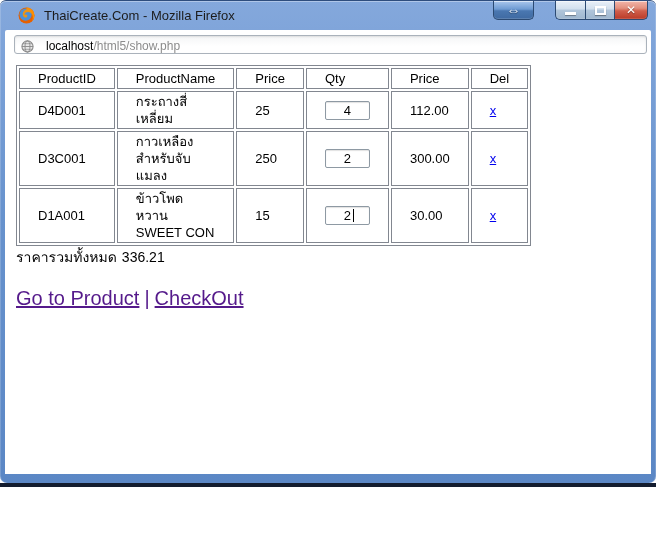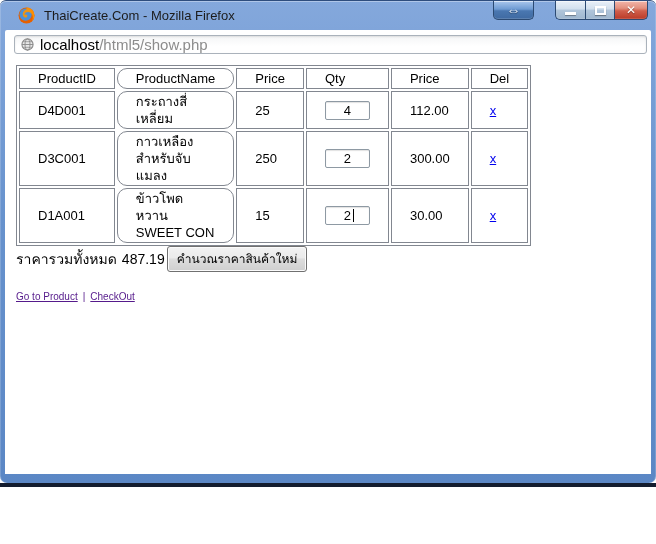--- a/index.html
+++ b/index.html
@@ -63,42 +63,42 @@
     height:28px; background:#fff;
     display:flex; align-items:center;
     padding:0 4px 0 9px;
     border-radius:2px 2px 0 0;
   }
   .urlbar {
     flex:1; height:19px;
     border:1px solid #aab2bb; border-radius:3px;
     background:linear-gradient(180deg,#f4f5f6 0%,#ffffff 60%);
     box-shadow:inset 0 1px 2px rgba(0,0,0,.10);
-    display:flex; align-items:center; gap:6px;
-    padding:0 6px; font-size:15px;
+    display:flex; align-items:flex-end; gap:12px;
+    padding:0 6px; font-size:12px;
   }
   .globe-icon { width:13px; height:13px; flex:0 0 auto; }
   .url-domain { color:#000; }
   .url-path { color:#8c8c8c; }
 
   
   .content { flex:1; background:#fff; padding:7px 6px 0 11px; overflow:hidden; }
 
   table.cart {
     border-collapse:separate; border-spacing:2px;
     border:1px solid #828790; background:#fff;
   }
   table.cart th, table.cart td {
     border:1px solid #828790;
     font-size:13px; font-weight:normal; text-align:left;
     padding:1px 18px; vertical-align:middle; line-height:17px;
     background:#fff;
   }
   .col-id    { width:64px; }
-  .col-name  { width:79px;border-radius:10px; }
+  .col-name  { width:79px; }
   .col-price { width:37px;margin-left:32px; }
   .col-qty   { width:54px; }
   .col-total { width:47px; }
   .col-del   { width:22px; }
   td.cell-name { white-space:pre-line; }
   td.cell-qty { text-align:center; }
 
   .qty-wrap { position:relative; display:inline-block; vertical-align:middle; }
   input.qty {
     width:45px; height:19px;
@@ -116,21 +116,21 @@
   button.recalc {
     margin-left:2px;
     font-family:inherit; font-size:12px; color:#000;
     padding:2px 9px 3px 9px;
     border:1px solid #707070; border-radius:3px;
     background:linear-gradient(180deg,#f2f2f2 0%,#ebebeb 45%,#dddddd 50%,#cfcfcf 100%);
     box-shadow:inset 0 0 0 1px #fbfbfb;
     cursor:default;
   }
 
-  .page-links { margin-top:19px; font-size:10px; }
+  .page-links { margin-top:19px; font-size:20px; }
   .page-links a { color:#551A8B; text-decoration:underline; }
   .page-links .sep { color:#551A8B; margin:0 5px; }
 </style>
 </head>
 <body>
 
 <div class="window">
 
   <div class="titlebar">
     <svg class="fx-icon" viewBox="0 0 17 17">
@@ -234,22 +234,21 @@
         <td class="col-total">30.00</td>
         <td class="col-del">
           <a href="#" class="del-link">x</a>
         </td>
       </tr>
     </tbody>
     </table>
 
     <div class="summary">
       <span>ราคารวมทั้งหมด</span>
-      <span class="total-value">487.19</span>
-      <button class="recalc">คำนวณราคาสินค้าใหม่</button>
+      <span class="total-value">336.21</span>
     </div>
 
     <div class="page-links">
       <a href="#">Go to Product</a><span class="sep">|</span><a href="#">CheckOut</a>
     </div>
 
   </div>
 </div>
 
 <div class="desktop-edge"></div>

